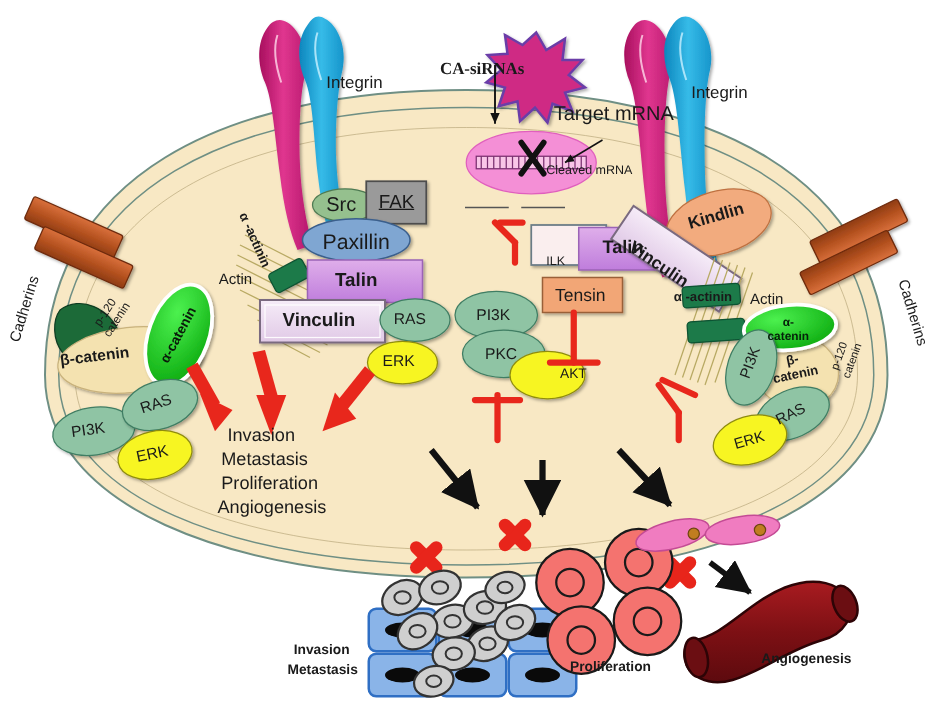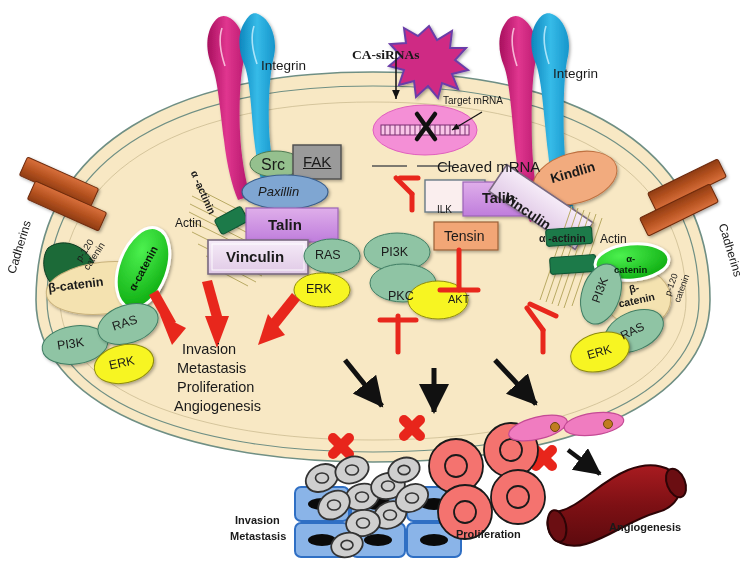--- a/index.html
+++ b/index.html
@@ -383,54 +383,54 @@
                C686,492 674,508 658,512 C630,520 612,536 586,544
                C566,550 550,540 548,528 C546,518 550,513 556,512 Z" fill="url(#gVessel)" stroke="#2d0406" stroke-width="2"></path>
       <ellipse cx="557" cy="526" rx="9" ry="16" fill="#6b0e12" stroke="#2d0406" stroke-width="2" transform="rotate(-12 557 526)"></ellipse>
       <ellipse cx="676" cy="483" rx="9" ry="15" fill="#6b0e12" stroke="#2d0406" stroke-width="2" transform="rotate(-22 676 483)"></ellipse>
     </g>
   </svg>
 
   <div class="lbl" style="left:261px;top:58px;font-size:13.5px;">Integrin</div>
   <div class="lbl" style="left:553px;top:66px;font-size:13.5px;">Integrin</div>
   <div class="lbl bold" style="left:352px;top:47px;font-size:13.5px;font-family:Liberation Serif, serif;">CA-siRNAs</div>
-  <div class="lbl" style="left:443px;top:95px;font-size:10px;">Target mRNA</div>
-  <div class="lbl" style="left:437px;top:158px;font-size:15px;">Cleaved mRNA</div>
+  <div class="lbl" style="left:443px;top:83px;font-size:16px;">Target mRNA</div>
+  <div class="lbl" style="left:437px;top:131px;font-size:10px;">Cleaved mRNA</div>
 
   <div class="lbl" style="left:-8px;top:240px;font-size:12px;transform:rotate(-73deg);transform-origin:50% 50%;">Cadherins</div>
   <div class="lbl" style="left:703px;top:243px;font-size:12px;transform:rotate(73deg);transform-origin:50% 50%;">Cadherins</div>
 
   <div class="lbl" style="left:74px;top:242px;font-size:9.5px;text-align:center;transform:rotate(-57deg);transform-origin:50% 50%;">p-120
 catenin</div>
   <div class="lbl bold" style="left:48px;top:278px;font-size:12.5px;transform:rotate(-7deg);">β-catenin</div>
   <div class="lbl bold" style="left:119px;top:262px;font-size:11px;color:#0a1a0a;transform:rotate(-62deg);transform-origin:50% 50%;">α-catenin</div>
 
   <div class="lbl" style="left:175px;top:216px;font-size:12px;">Actin</div>
   <div class="lbl bold" style="left:180px;top:186px;font-size:10.5px;transform:rotate(66deg);transform-origin:50% 50%;">α -actinin</div>
 
   <div class="lbl" style="left:261px;top:156px;font-size:16px;">Src</div>
   <div class="lbl" style="left:303px;top:153px;font-size:15px;text-decoration:underline;">FAK</div>
-  <div class="lbl" style="left:258px;top:184px;font-size:13px;font-style:italic;">Paxillin</div>
+  <div class="lbl" style="left:258px;top:184px;font-size:17px;">Paxillin</div>
   <div class="lbl bold" style="left:268px;top:216px;font-size:15px;">Talin</div>
   <div class="lbl bold" style="left:226px;top:248px;font-size:15px;">Vinculin</div>
   <div class="lbl" style="left:315px;top:248px;font-size:12.5px;">RAS</div>
   <div class="lbl" style="left:306px;top:282px;font-size:12.5px;">ERK</div>
 
   <div class="lbl" style="left:57px;top:337px;font-size:12.5px;transform:rotate(-8deg);">PI3K</div>
   <div class="lbl" style="left:112px;top:316px;font-size:12.5px;transform:rotate(-18deg);">RAS</div>
   <div class="lbl" style="left:109px;top:356px;font-size:12.5px;transform:rotate(-12deg);">ERK</div>
 
   <div class="lbl" style="left:437px;top:204px;font-size:10px;">ILK</div>
   <div class="lbl bold" style="left:482px;top:190px;font-size:14.5px;">Talin</div>
   <div class="lbl bold" style="left:500px;top:203px;font-size:14px;transform:rotate(34deg);transform-origin:50% 50%;">Vinculin</div>
   <div class="lbl bold" style="left:550px;top:165px;font-size:13.5px;transform:rotate(-16deg);">Kindlin</div>
   <div class="lbl" style="left:444px;top:228px;font-size:14px;">Tensin</div>
 
   <div class="lbl" style="left:381px;top:245px;font-size:12.5px;">PI3K</div>
-  <div class="lbl" style="left:388px;top:276px;font-size:12.5px;margin-top:13px;">PKC</div>
+  <div class="lbl" style="left:388px;top:276px;font-size:12.5px;">PKC</div>
   <div class="lbl" style="left:448px;top:293px;font-size:11px;">AKT</div>
 
   <div class="lbl bold" style="left:539px;top:232px;font-size:10.5px;">α -actinin</div>
   <div class="lbl" style="left:600px;top:232px;font-size:12px;">Actin</div>
 
   <div class="lbl bold" style="left:614px;top:253px;font-size:9.5px;text-align:center;color:#06210a;">α-
 catenin</div>
   <div class="lbl bold" style="left:617px;top:282px;font-size:10.5px;text-align:center;transform:rotate(-12deg);">β-
 catenin</div>
   <div class="lbl" style="left:662px;top:276px;font-size:9px;text-align:center;transform:rotate(-70deg);transform-origin:50% 50%;">p-120

